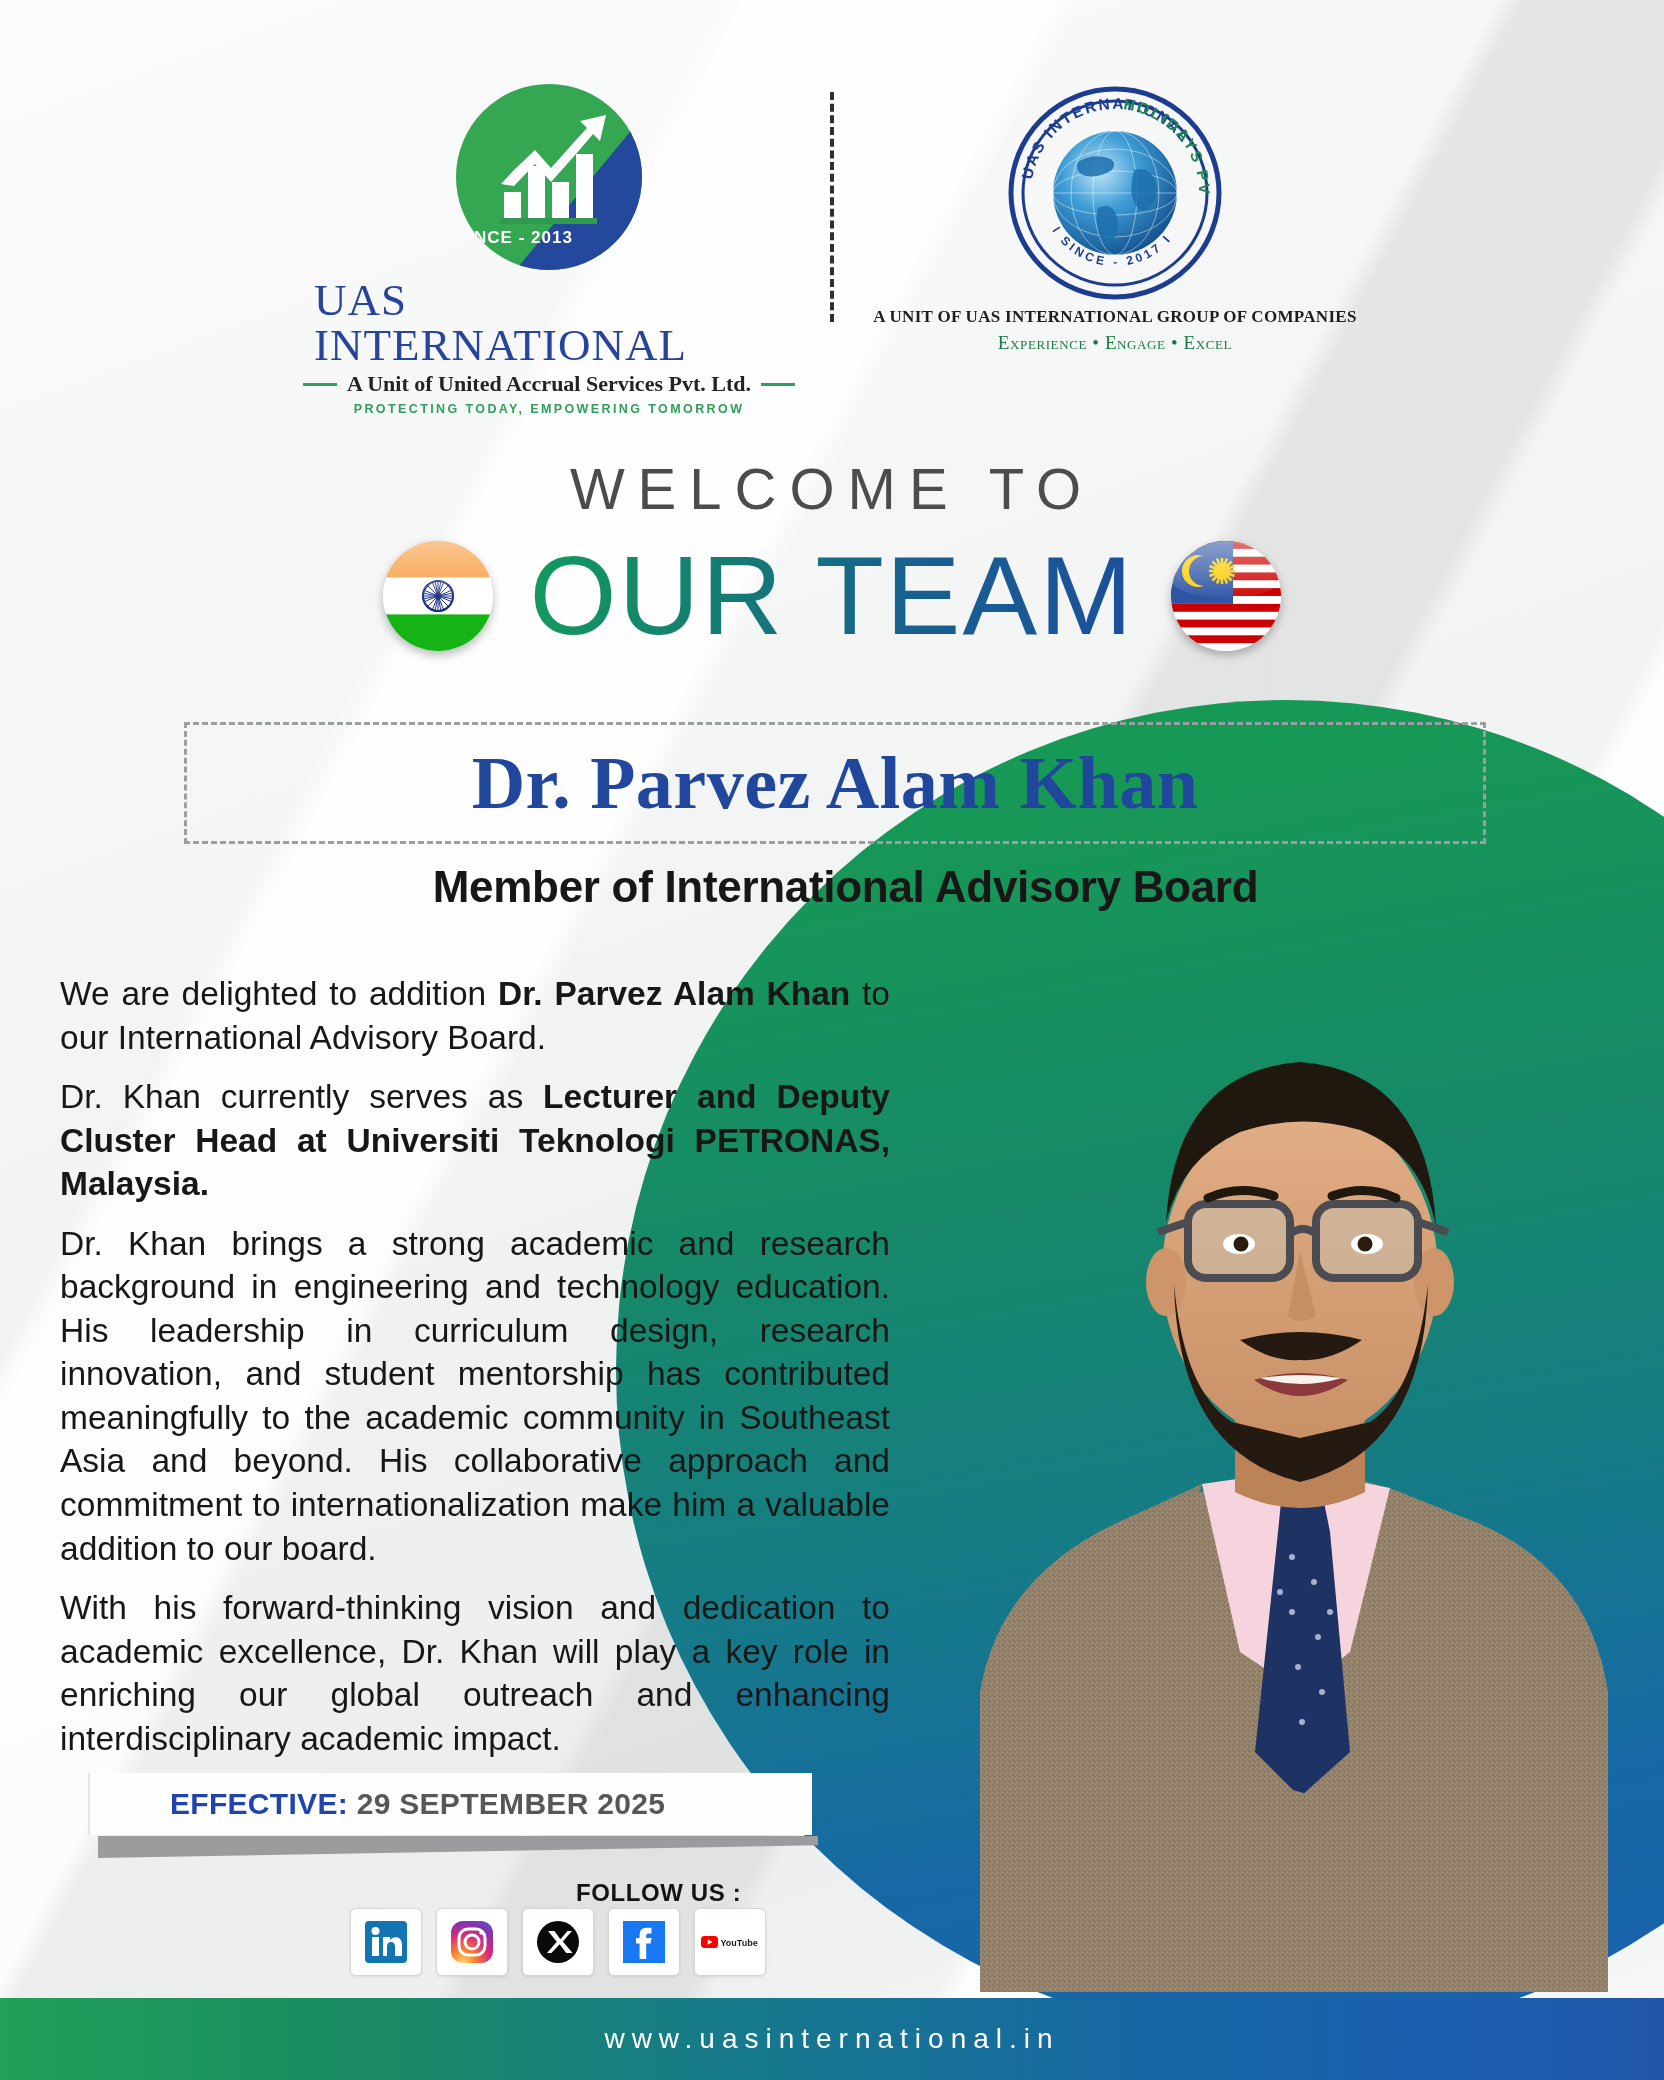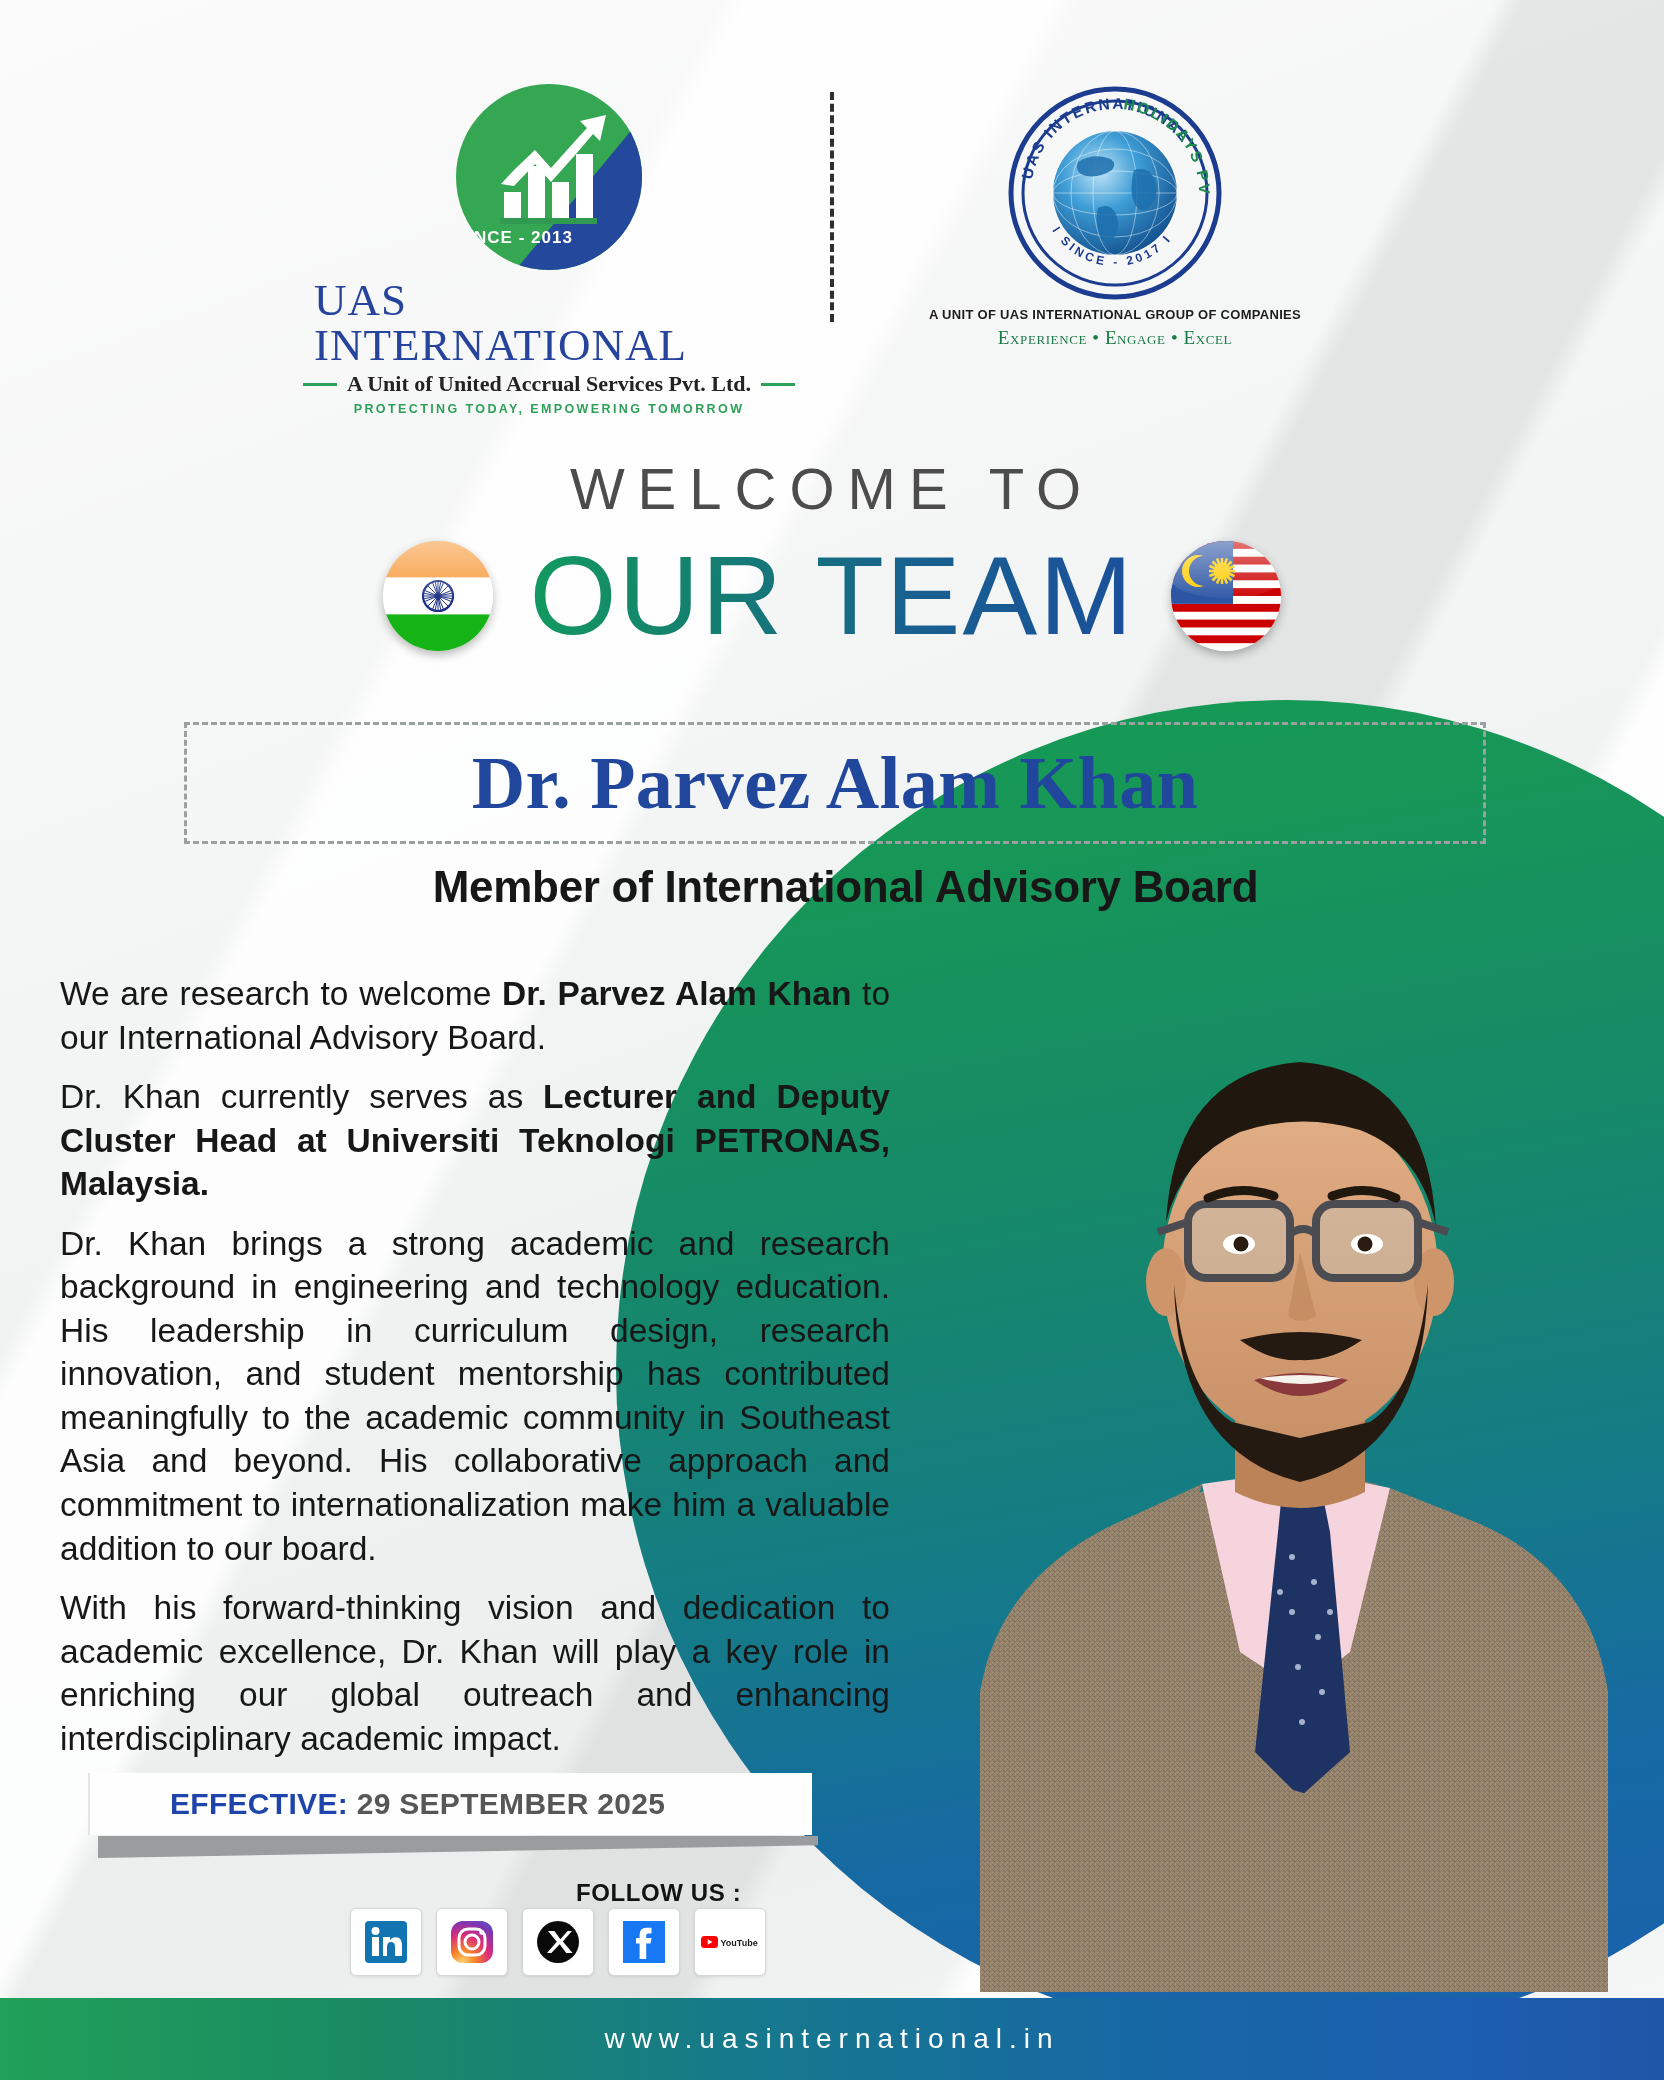--- a/index.html
+++ b/index.html
@@ -74,22 +74,22 @@
   }
 
   .divider{
     width:0;border-left:4px dashed #2f2f2f;height:230px;margin:8px 46px 0 46px;
   }
 
   .logo-right{width:470px;display:flex;flex-direction:column;align-items:center;}
   .seal{width:218px;height:218px;position:relative;}
   .seal svg{position:absolute;inset:0;}
   .seal-l1{
-    margin-top:5px;font-size:13px;font-weight:bold;color:#1d1d1d;letter-spacing:.3px;
-    font-family:Liberation Sans, sans-serif;white-space:nowrap;
+    margin-top:5px;font-size:17px;font-weight:bold;color:#1d1d1d;letter-spacing:.3px;
+    font-family:Liberation Serif, serif;white-space:nowrap;
   }
   .seal-l2{
     margin-top:5px;font-size:19px;color:#1a7a45;font-family:"Liberation Serif",serif;
     font-variant:small-caps;letter-spacing:.6px;white-space:nowrap;
   }
 
   
   .welcome{
     position:absolute;top:455px;left:0;right:0;text-align:center;
     font-size:58px;letter-spacing:13px;color:#4c4c4c;
@@ -402,21 +402,21 @@
       <ellipse cx="537" cy="352" rx="16" ry="10" fill="#fff"></ellipse>
       <circle cx="411" cy="352" r="7.5" fill="#2a1c10"></circle>
       <circle cx="535" cy="352" r="7.5" fill="#2a1c10"></circle>
 
       <path d="M378 306 Q410 292 444 304" stroke="#20170f" stroke-width="9" fill="none" stroke-linecap="round"></path>
       <path d="M502 304 Q536 292 566 306" stroke="#20170f" stroke-width="9" fill="none" stroke-linecap="round"></path>
     </svg>
   </div>
 
   <div class="copy">
-    <p><span>We are research to welcome </span><b>Dr. Parvez Alam Khan</b><span> to our International Advisory Board.</span></p>
+    <p><span>We are delighted to addition </span><b>Dr. Parvez Alam Khan</b><span> to our International Advisory Board.</span></p>
     <p><span>Dr. Khan currently serves as </span><b>Lecturer and Deputy Cluster Head at Universiti Teknologi PETRONAS, Malaysia.</b></p>
     <p>Dr. Khan brings a strong academic and research background in engineering and technology education. His leadership in curriculum design, research innovation, and student mentorship has contributed meaningfully to the academic community in Southeast Asia and beyond. His collaborative approach and commitment to internationalization make him a valuable addition to our board.</p>
     <p>With his forward-thinking vision and dedication to academic excellence, Dr. Khan will play a key role in enriching our global outreach and enhancing interdisciplinary academic impact.</p>
   </div>
 
   <div class="eff">
     <div class="eff-text">
       <span class="lead">EFFECTIVE:</span><span> 29 SEPTEMBER 2025</span>
     </div>
   </div>

